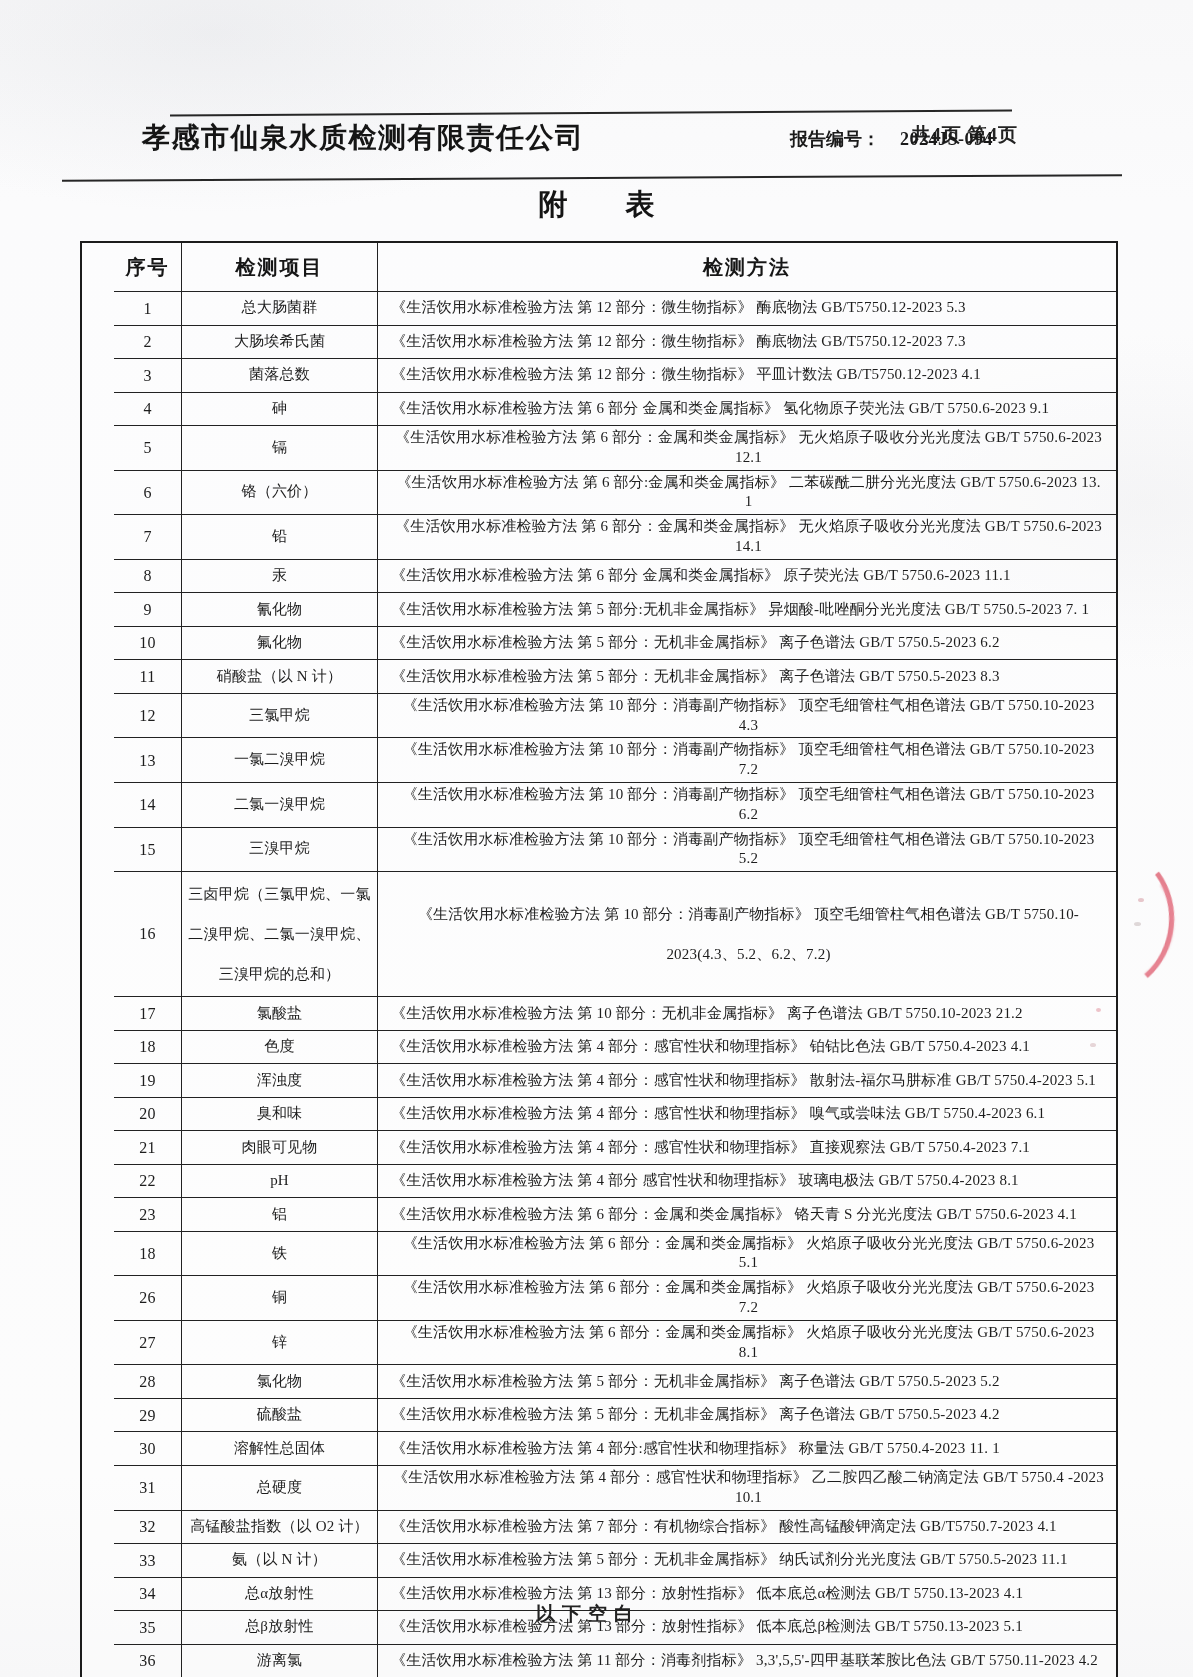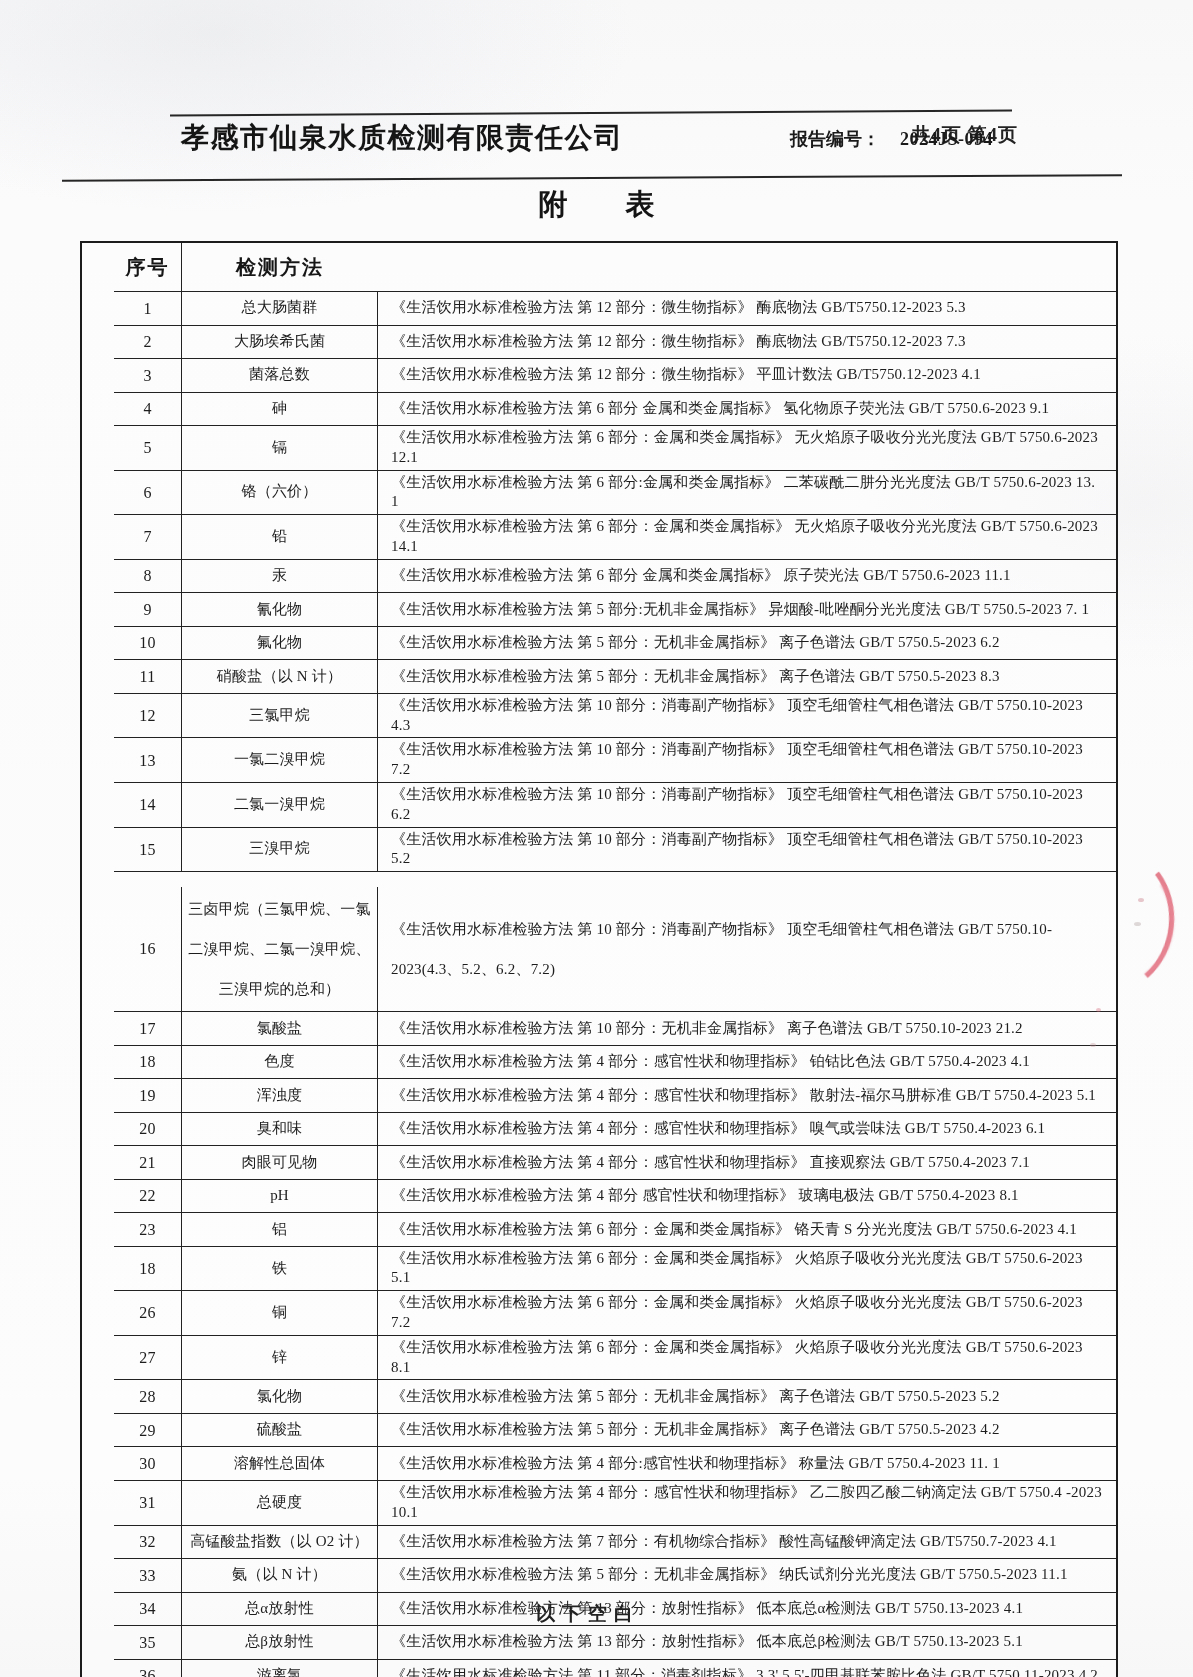--- a/index.html
+++ b/index.html
@@ -22,21 +22,21 @@
     position:absolute; top:77px; right:175px;
     font-size:19px; letter-spacing:1px; font-weight:600; color:#222;margin-top:45px;
   }
   .rule { position:absolute; background:#262626; height:2.2px; }
   .rule-top    { left:170px; top:112px; width:842px; transform:rotate(-0.35deg); }
   .rule-bottom { left:62px;  top:177px; width:1060px; transform:rotate(-0.3deg); }
 
   .company {
     position:absolute; left:142px; top:119px;
     font-family:"Liberation Sans","DejaVu Sans",sans-serif;
-    font-size:28px; font-weight:bold; letter-spacing:1.5px; color:#151515;margin-left:39px;
+    font-size:28px; font-weight:bold; letter-spacing:1.5px; color:#151515;
   }
   .report-no {
     position:absolute; left:790px; top:127px;
     display:flex; align-items:baseline; gap:20px;
     font-size:18px; font-weight:600; color:#1a1a1a;
   }
   .report-no .val { letter-spacing:0.5px; }
 
   .doc-title {
     position:absolute; left:0; right:0; top:185px;
@@ -65,28 +65,28 @@
     text-align:center;
     padding:2px 6px;
     font-size:15px; line-height:1.32; color:#1d1d1d;
     letter-spacing:0.2px;
   }
   .t-cell:last-child { border-right:none; }
   .t-head .t-cell {
     font-size:20px; font-weight:600; letter-spacing:2px; color:#161616;
   }
   .method-cell {
-    justify-content:flex-start; text-align:left;
+    justify-content:flex-start; text-align:center;
     padding:2px 10px 2px 13px;
   }
   .no-cell { font-size:16px; }
 
   
   .t-rows .t-row:nth-child(16)         { min-height:120px; }
-  .t-rows .t-row:nth-child(16) .t-cell { line-height:40px;margin-top:15px; }
+  .t-rows .t-row:nth-child(16) .t-cell { line-height:40px; }
 
   
   .footer-note {
     position:absolute; left:0; right:50px; top:1601px;
     text-align:center;
     font-size:19px; font-weight:600; letter-spacing:7px; color:#222;margin-left:33px;
   }
 
   
   .stamp-arc {
@@ -129,20 +129,21 @@
     <span class="val">2024JS-094</span>
   </div>
 
   <div class="rule rule-bottom"></div>
 
   <div class="doc-title">附　　表</div>
 
   <div class="table">
     <div class="t-head">
       <div class="t-cell">序号</div>
+      <div class="t-cell">检测项目</div>
       <div class="t-cell">检测方法</div>
     </div>
     <div class="t-rows">
         <div class="t-row">
           <div class="t-cell no-cell">1</div>
           <div class="t-cell item-cell">总大肠菌群</div>
           <div class="t-cell method-cell">《生活饮用水标准检验方法 第 12 部分：微生物指标》 酶底物法 GB/T5750.12-2023 5.3</div>
         </div>
         <div class="t-row">
           <div class="t-cell no-cell">2</div>

